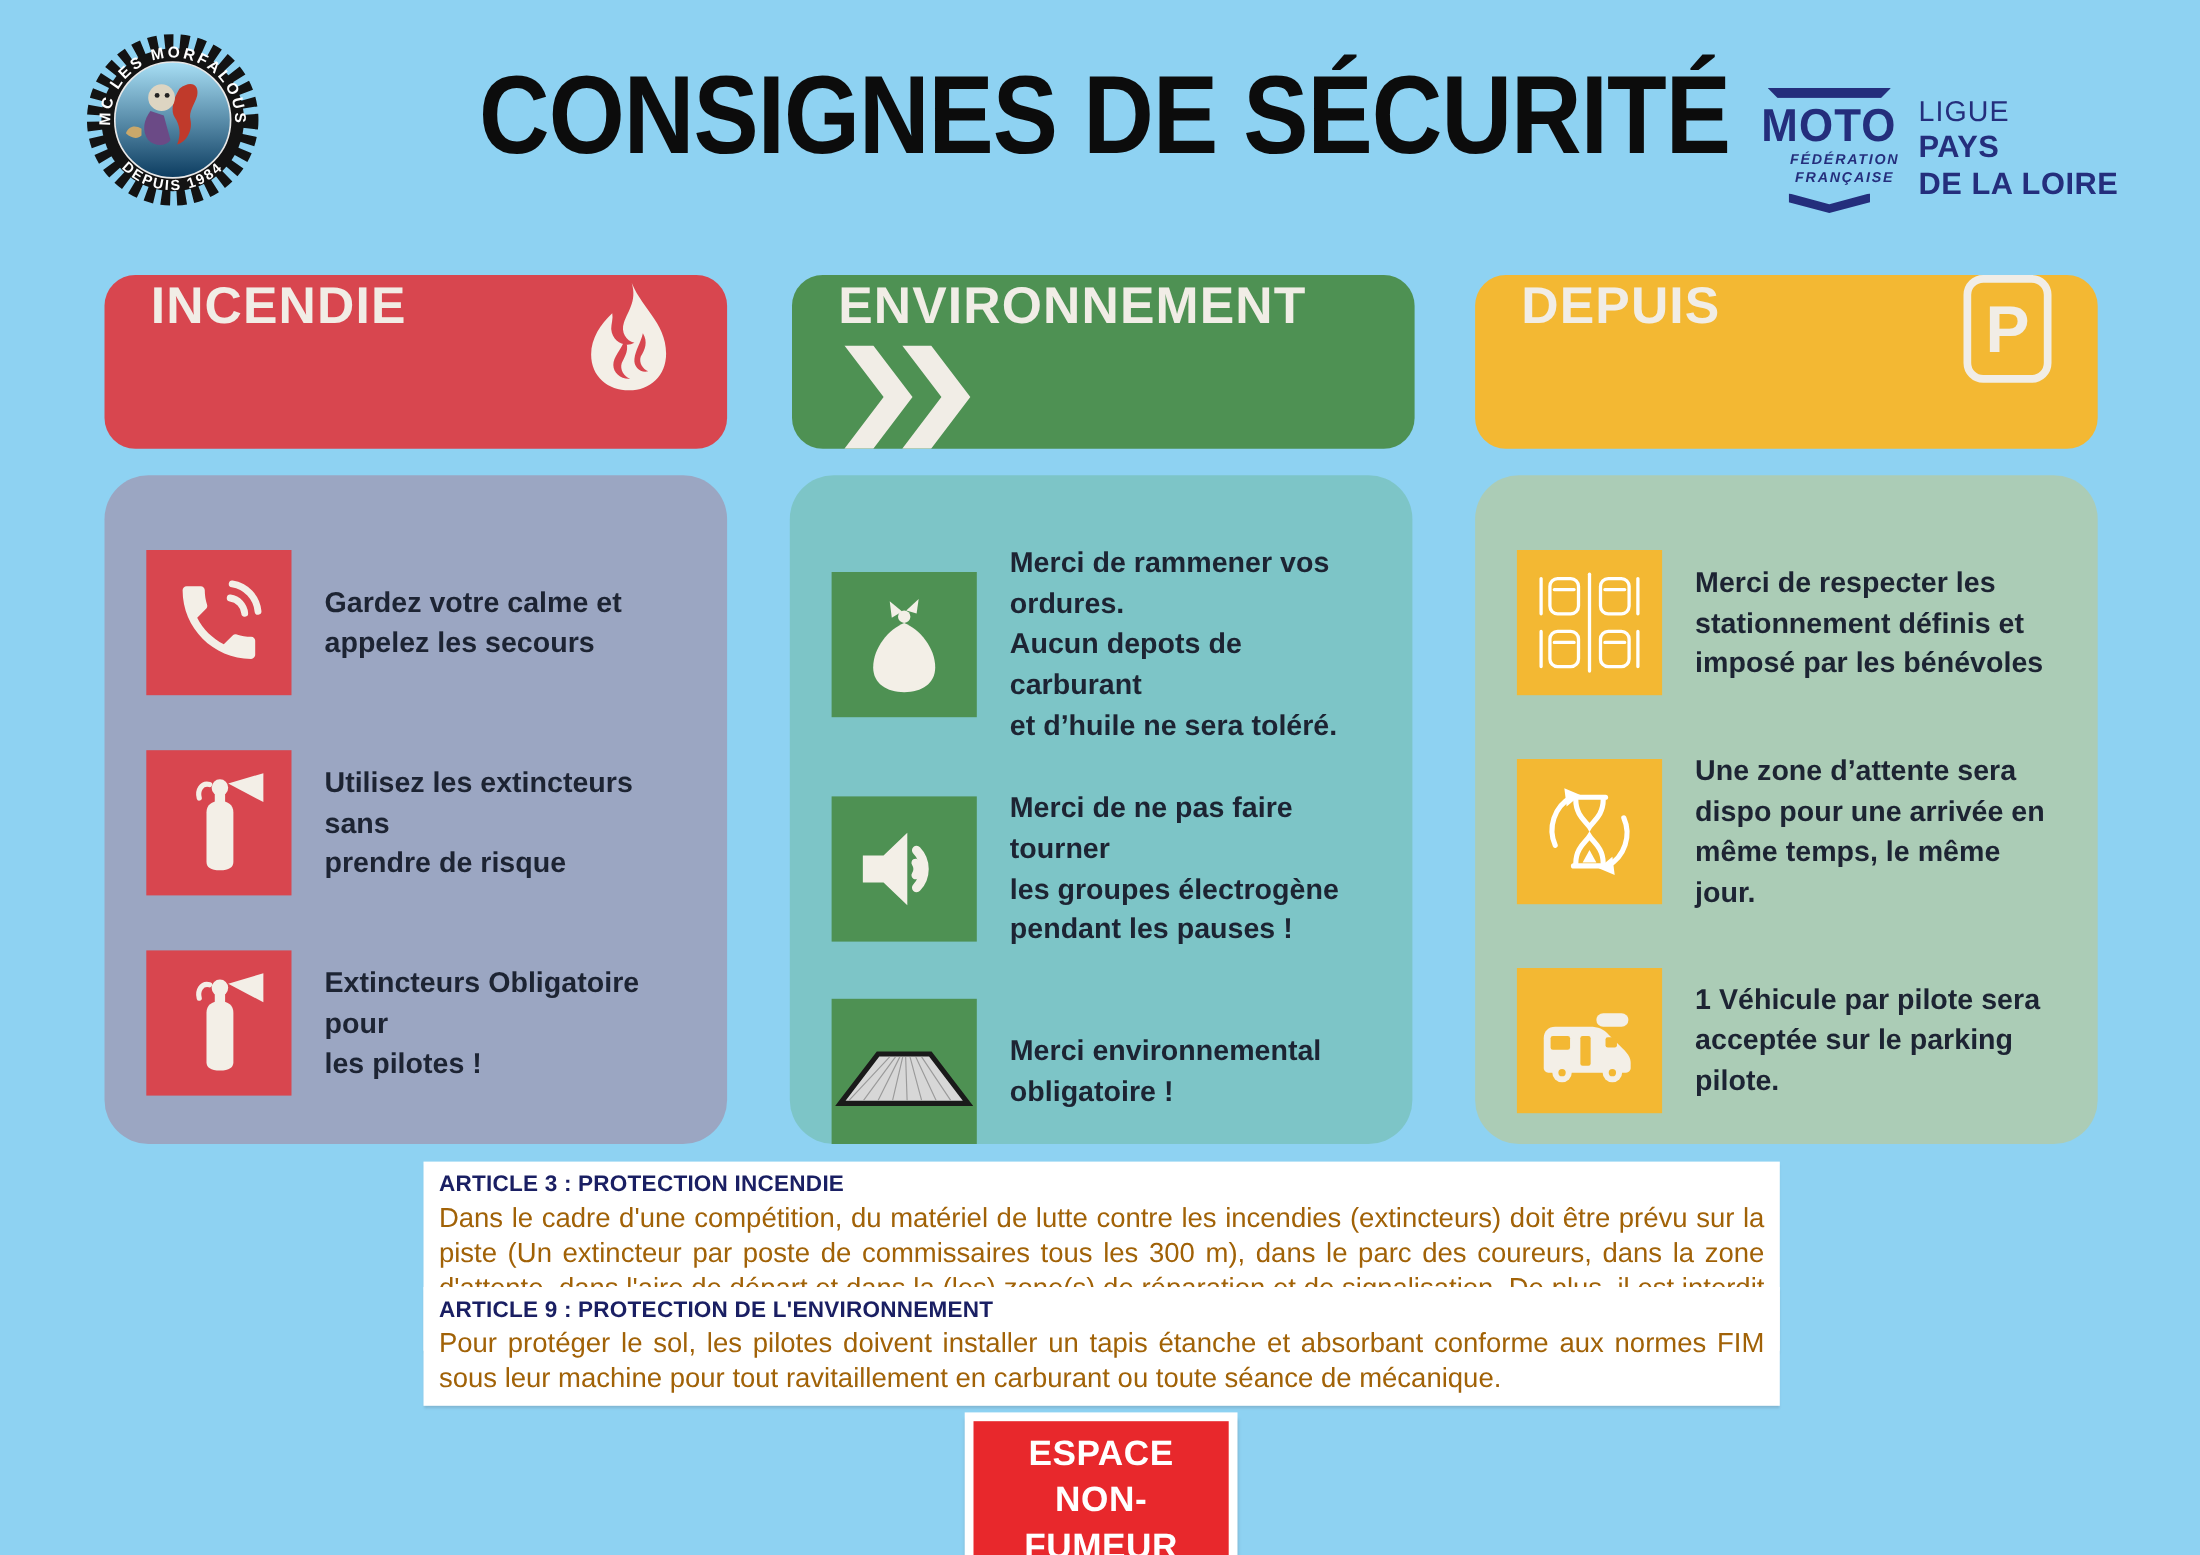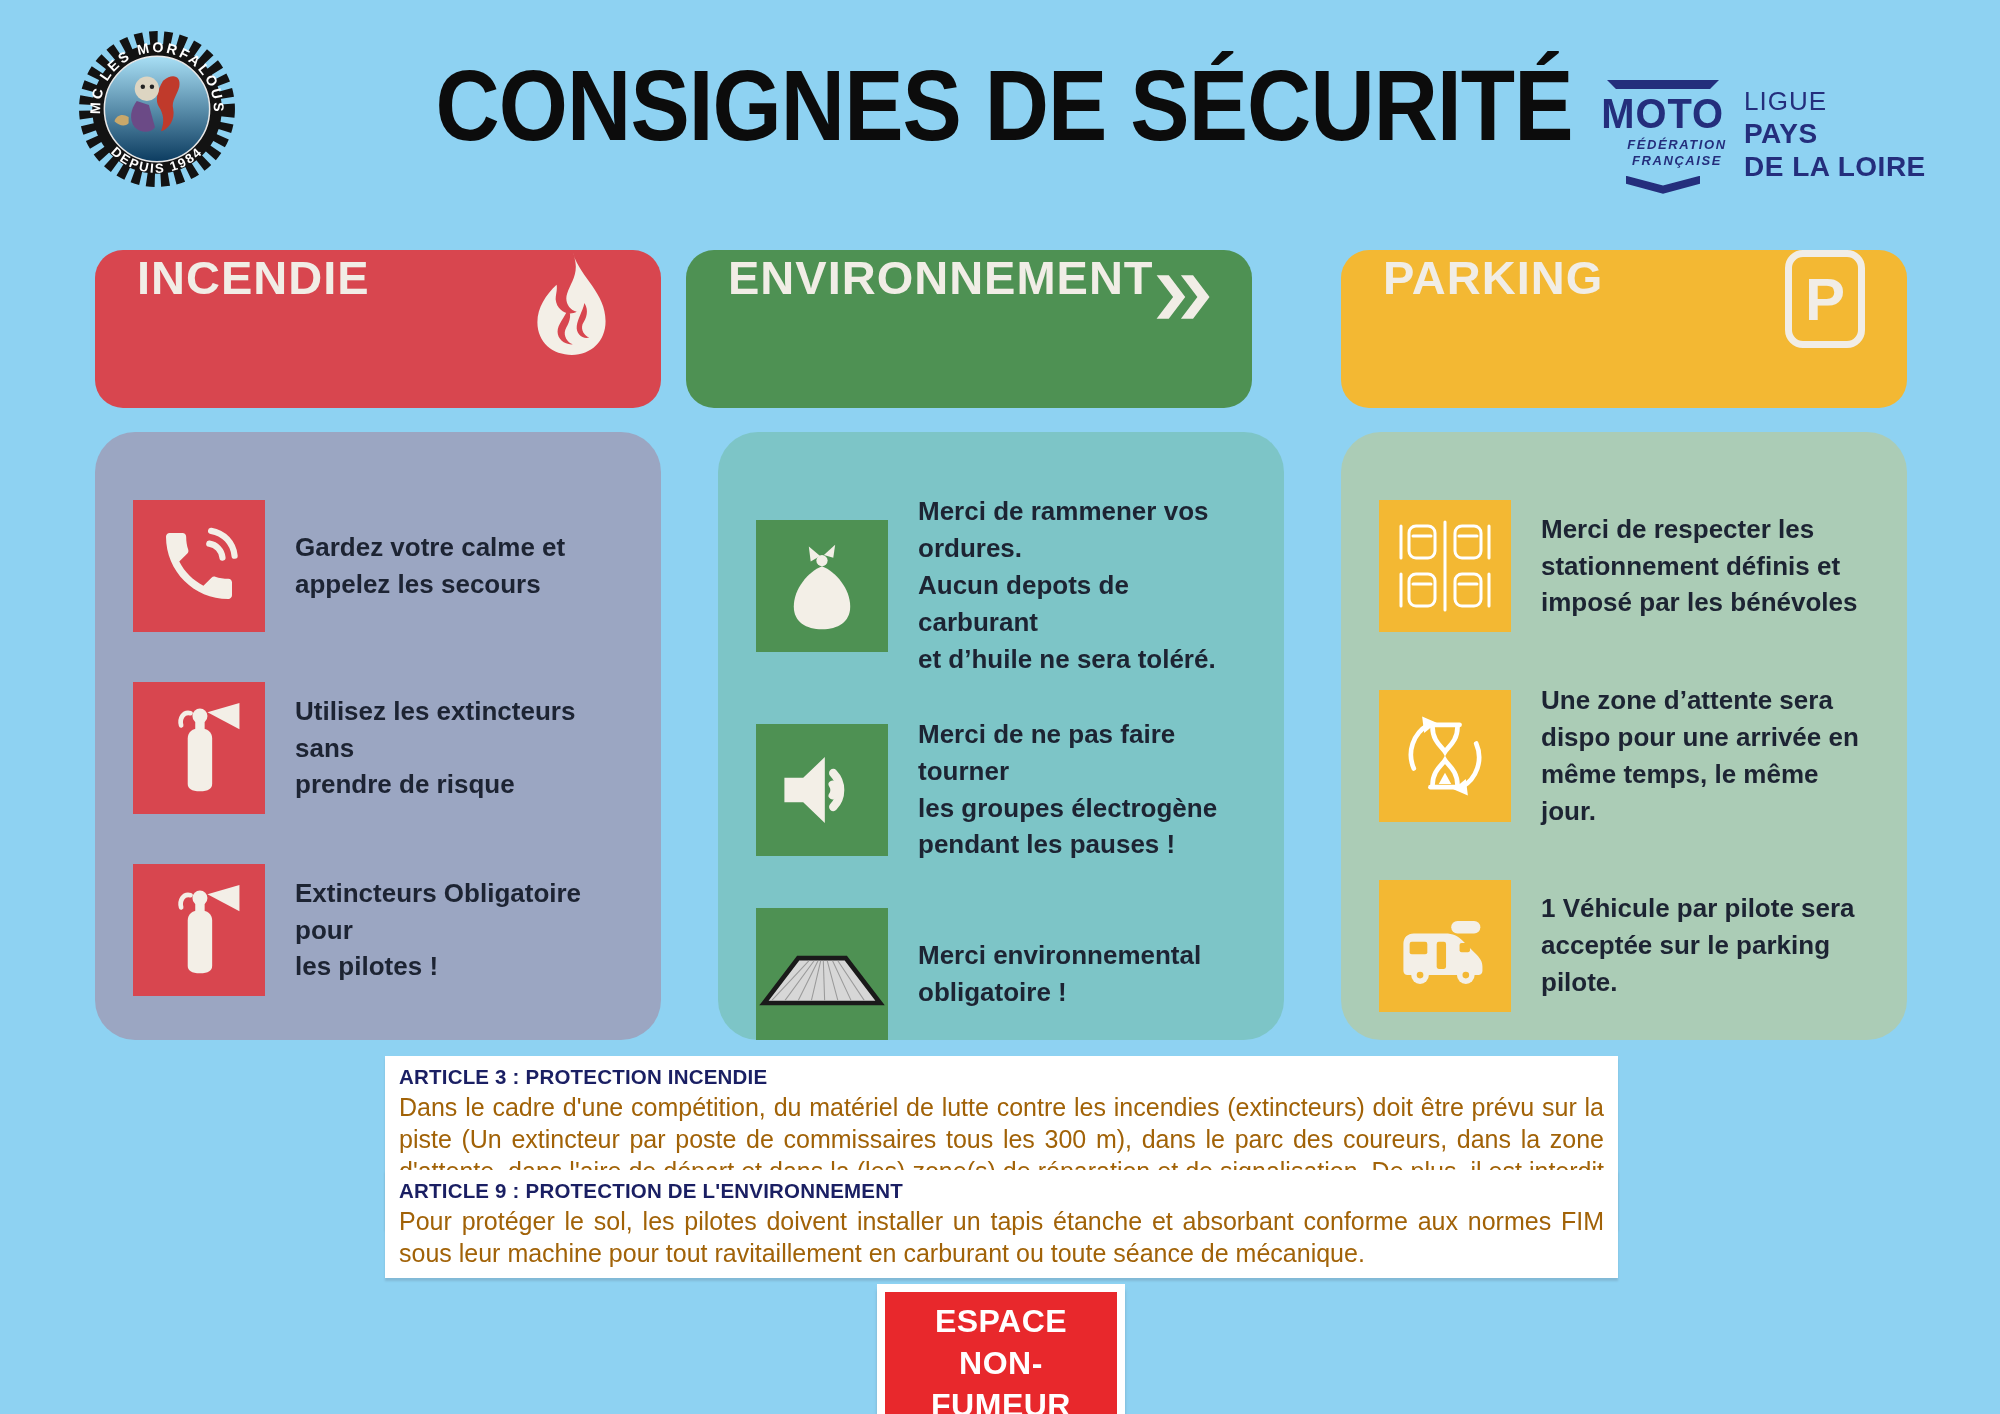--- a/index.html
+++ b/index.html
@@ -19,21 +19,21 @@
   .ffm-fed{font-size:13px;font-weight:700;font-style:italic;letter-spacing:1.6px;text-align:center;line-height:1.25;margin-left:28px;}
   .ffm-chevron{width:74px;height:18px;margin-top:6px;background:#242e7c;
     clip-path:polygon(0 0,50% 55%,100% 0,100% 45%,50% 100%,0 45%);}
   .ffm-ligue{margin-top:6px;line-height:1.18;}
   .ffm-ligue .lg{font-size:26px;font-weight:400;letter-spacing:1px;}
   .ffm-ligue .rg{font-size:28px;font-weight:800;letter-spacing:.5px;}
   
   .col-header{position:absolute;top:250px;width:566px;height:158px;border-radius:28px;
     display:flex;align-items:flex-start;justify-content:space-between;padding:0 42px;box-sizing:border-box;}
   .h1{left:95px;background:#d8464f;}
-  .h2{left:686px;background:#4e9153;}
+  .h2{left:720px;background:#4e9153;flex-direction:column;}
   .h3{left:1341px;background:#f3b833;}
   .col-title{font-size:47px;font-weight:800;letter-spacing:1px;color:#f1ede6;}
   .p-sign{width:80px;height:98px;border:7px solid #f1ede6;border-radius:18px;
     display:flex;align-items:center;justify-content:center;box-sizing:border-box;}
   .p-sign span{font-size:60px;font-weight:800;color:#f1ede6;}
   
   .panel{position:absolute;top:432px;width:566px;height:608px;border-radius:40px;
     display:flex;flex-direction:column;gap:50px;padding:68px 28px 0 38px;box-sizing:border-box;}
   .p1{left:95px;background:#9ba6c2;}
   .p2{left:718px;background:#7dc5c7;}
@@ -117,21 +117,21 @@
 
   <div class="col-header h2">
     <span class="col-title">ENVIRONNEMENT</span>
     <svg width="122" height="94" viewBox="0 0 130 100">
       <polygon points="6,0 34,0 72,50 34,100 6,100 44,50" fill="#f1ede6"></polygon>
       <polygon points="62,0 90,0 128,50 90,100 62,100 100,50" fill="#f1ede6"></polygon>
     </svg>
   </div>
 
   <div class="col-header h3">
-    <span class="col-title">PARKING</span>
+    <span class="col-title">DEPUIS</span>
     <div class="p-sign">
       <span>P</span>
     </div>
   </div>
 
   <div class="panel p1 c1">
     <div class="row">
       <div class="sq">
         <svg width="88" height="88" viewBox="0 0 24 24">
           <path d="M6.62 10.79c1.44 2.83 3.76 5.14 6.59 6.59l2.2-2.2c.27-.27.67-.36 1.02-.24 1.12.37 2.33.57 3.57.57.55 0 1 .45 1 1V20c0 .55-.45 1-1 1-9.39 0-17-7.61-17-17 0-.55.45-1 1-1h3.5c.55 0 1 .45 1 1 0 1.25.2 2.45.57 3.57.11.35.03.74-.25 1.02l-2.2 2.2z" fill="#f3efe7"></path>

